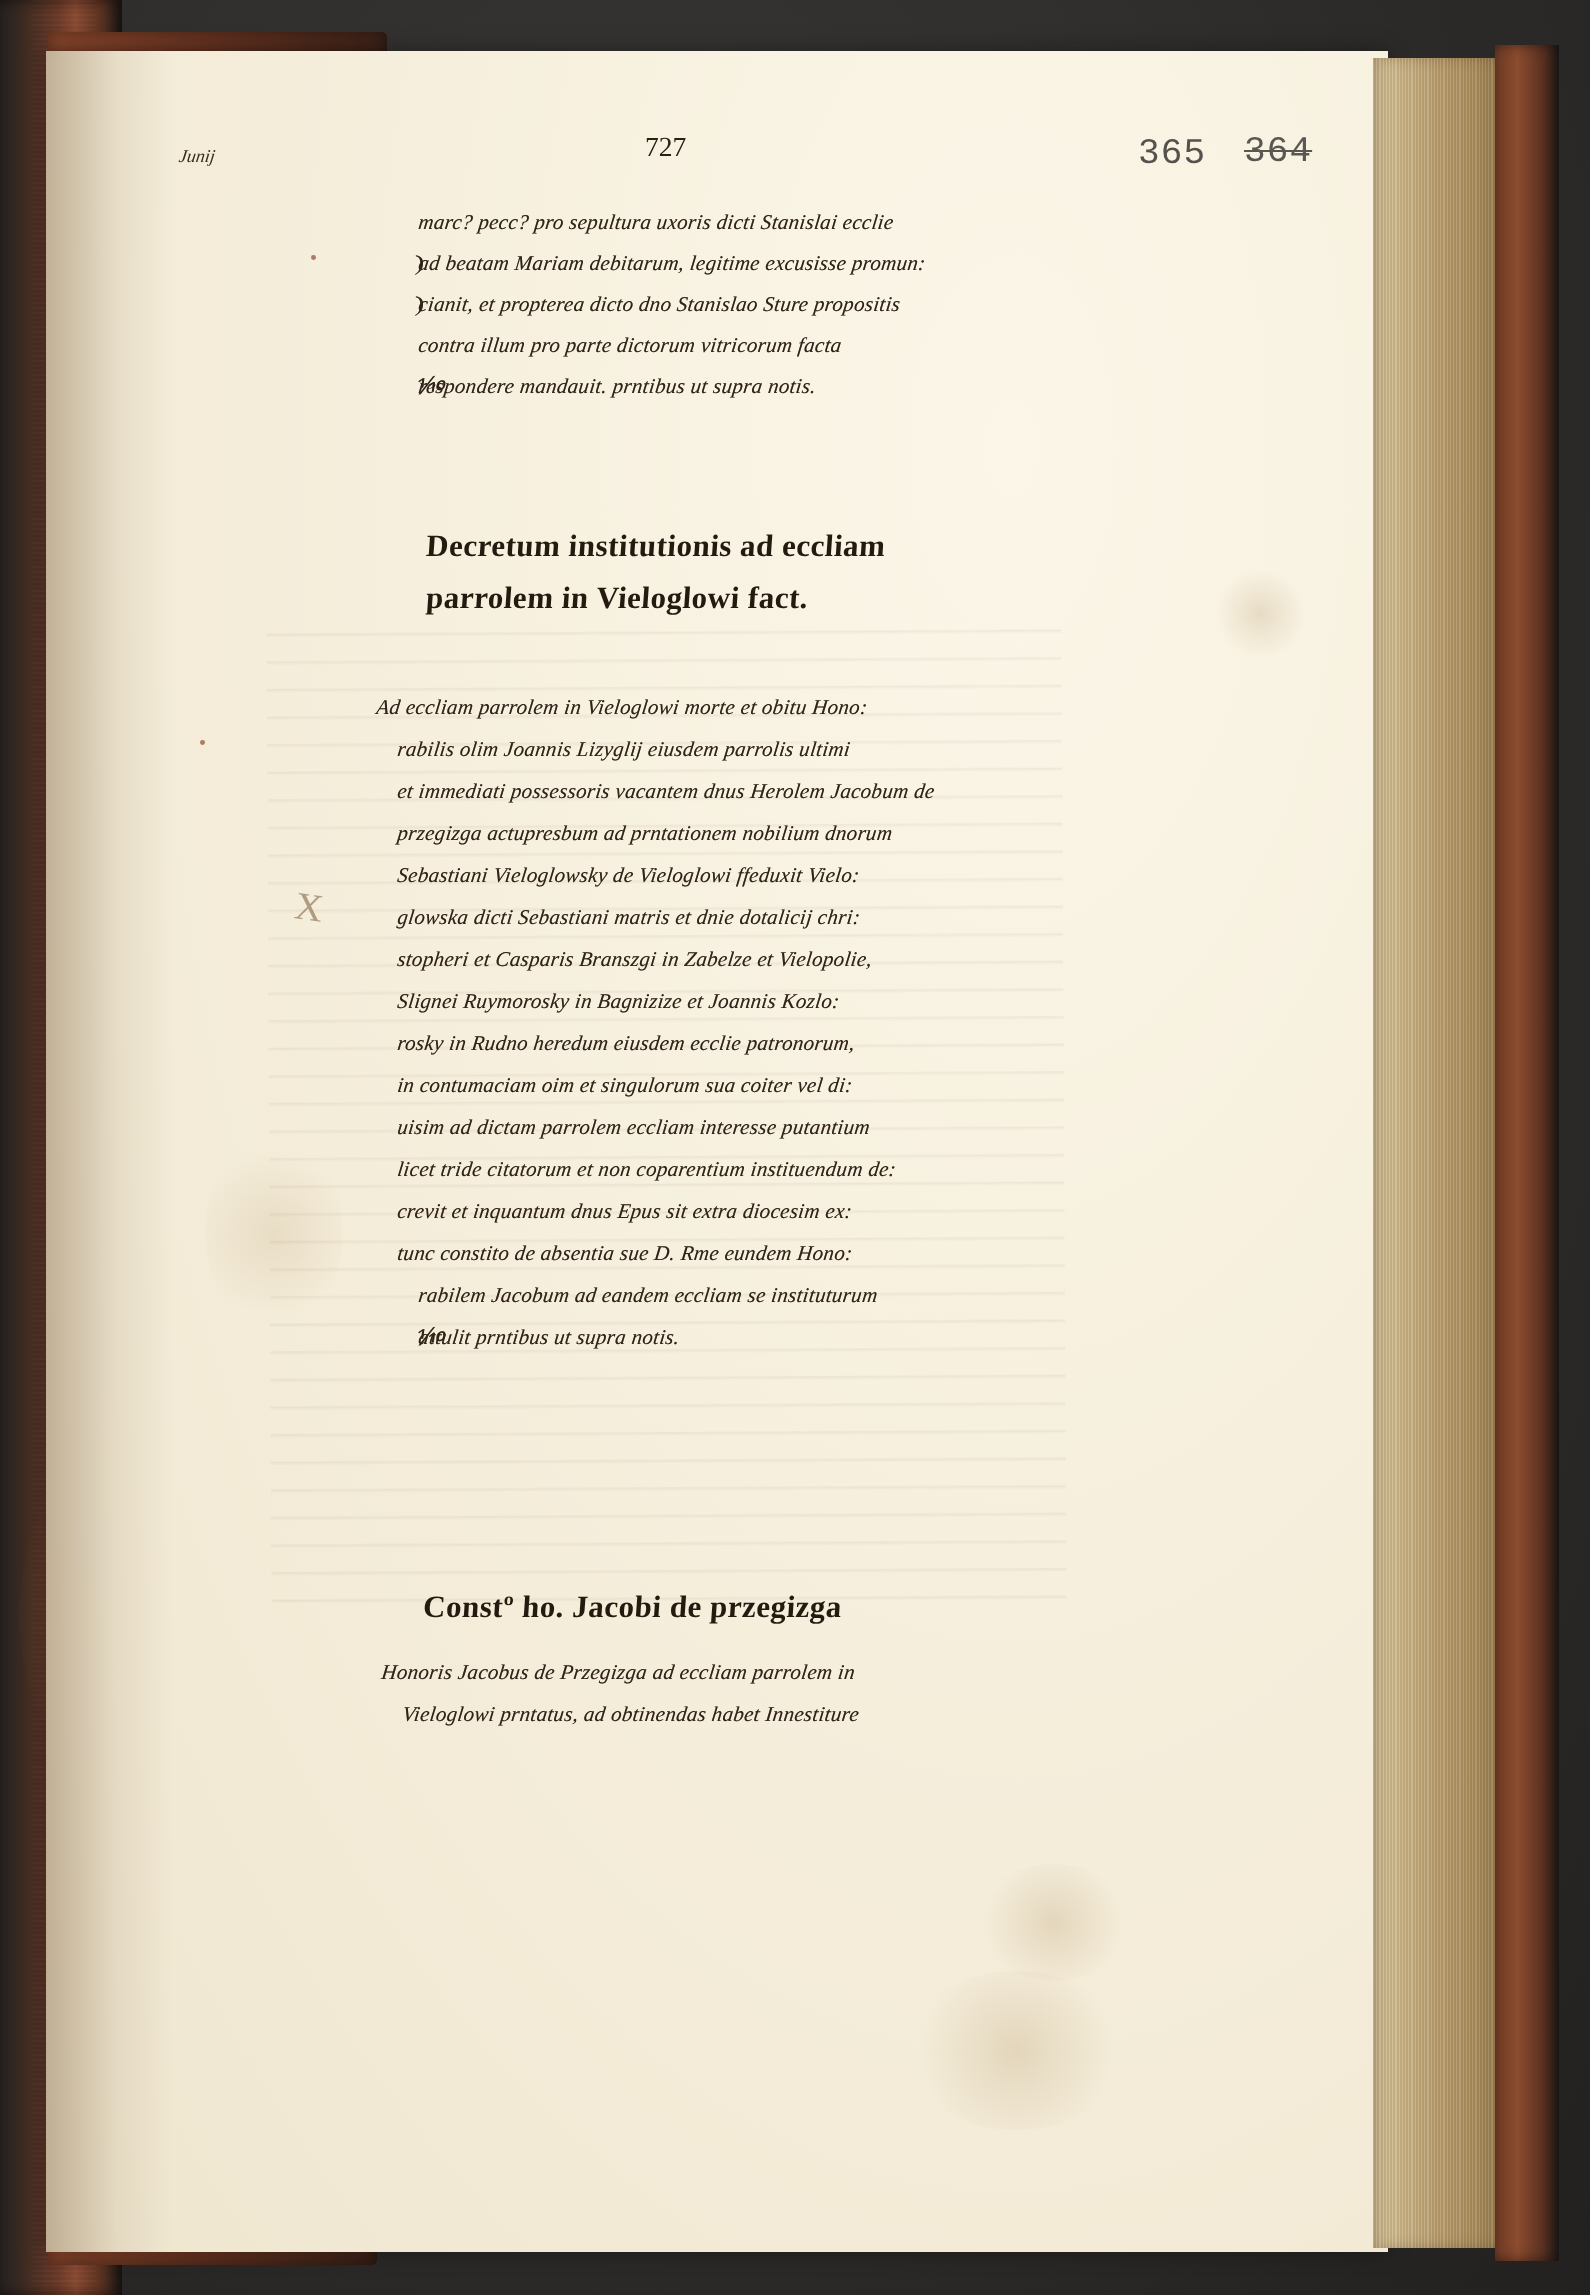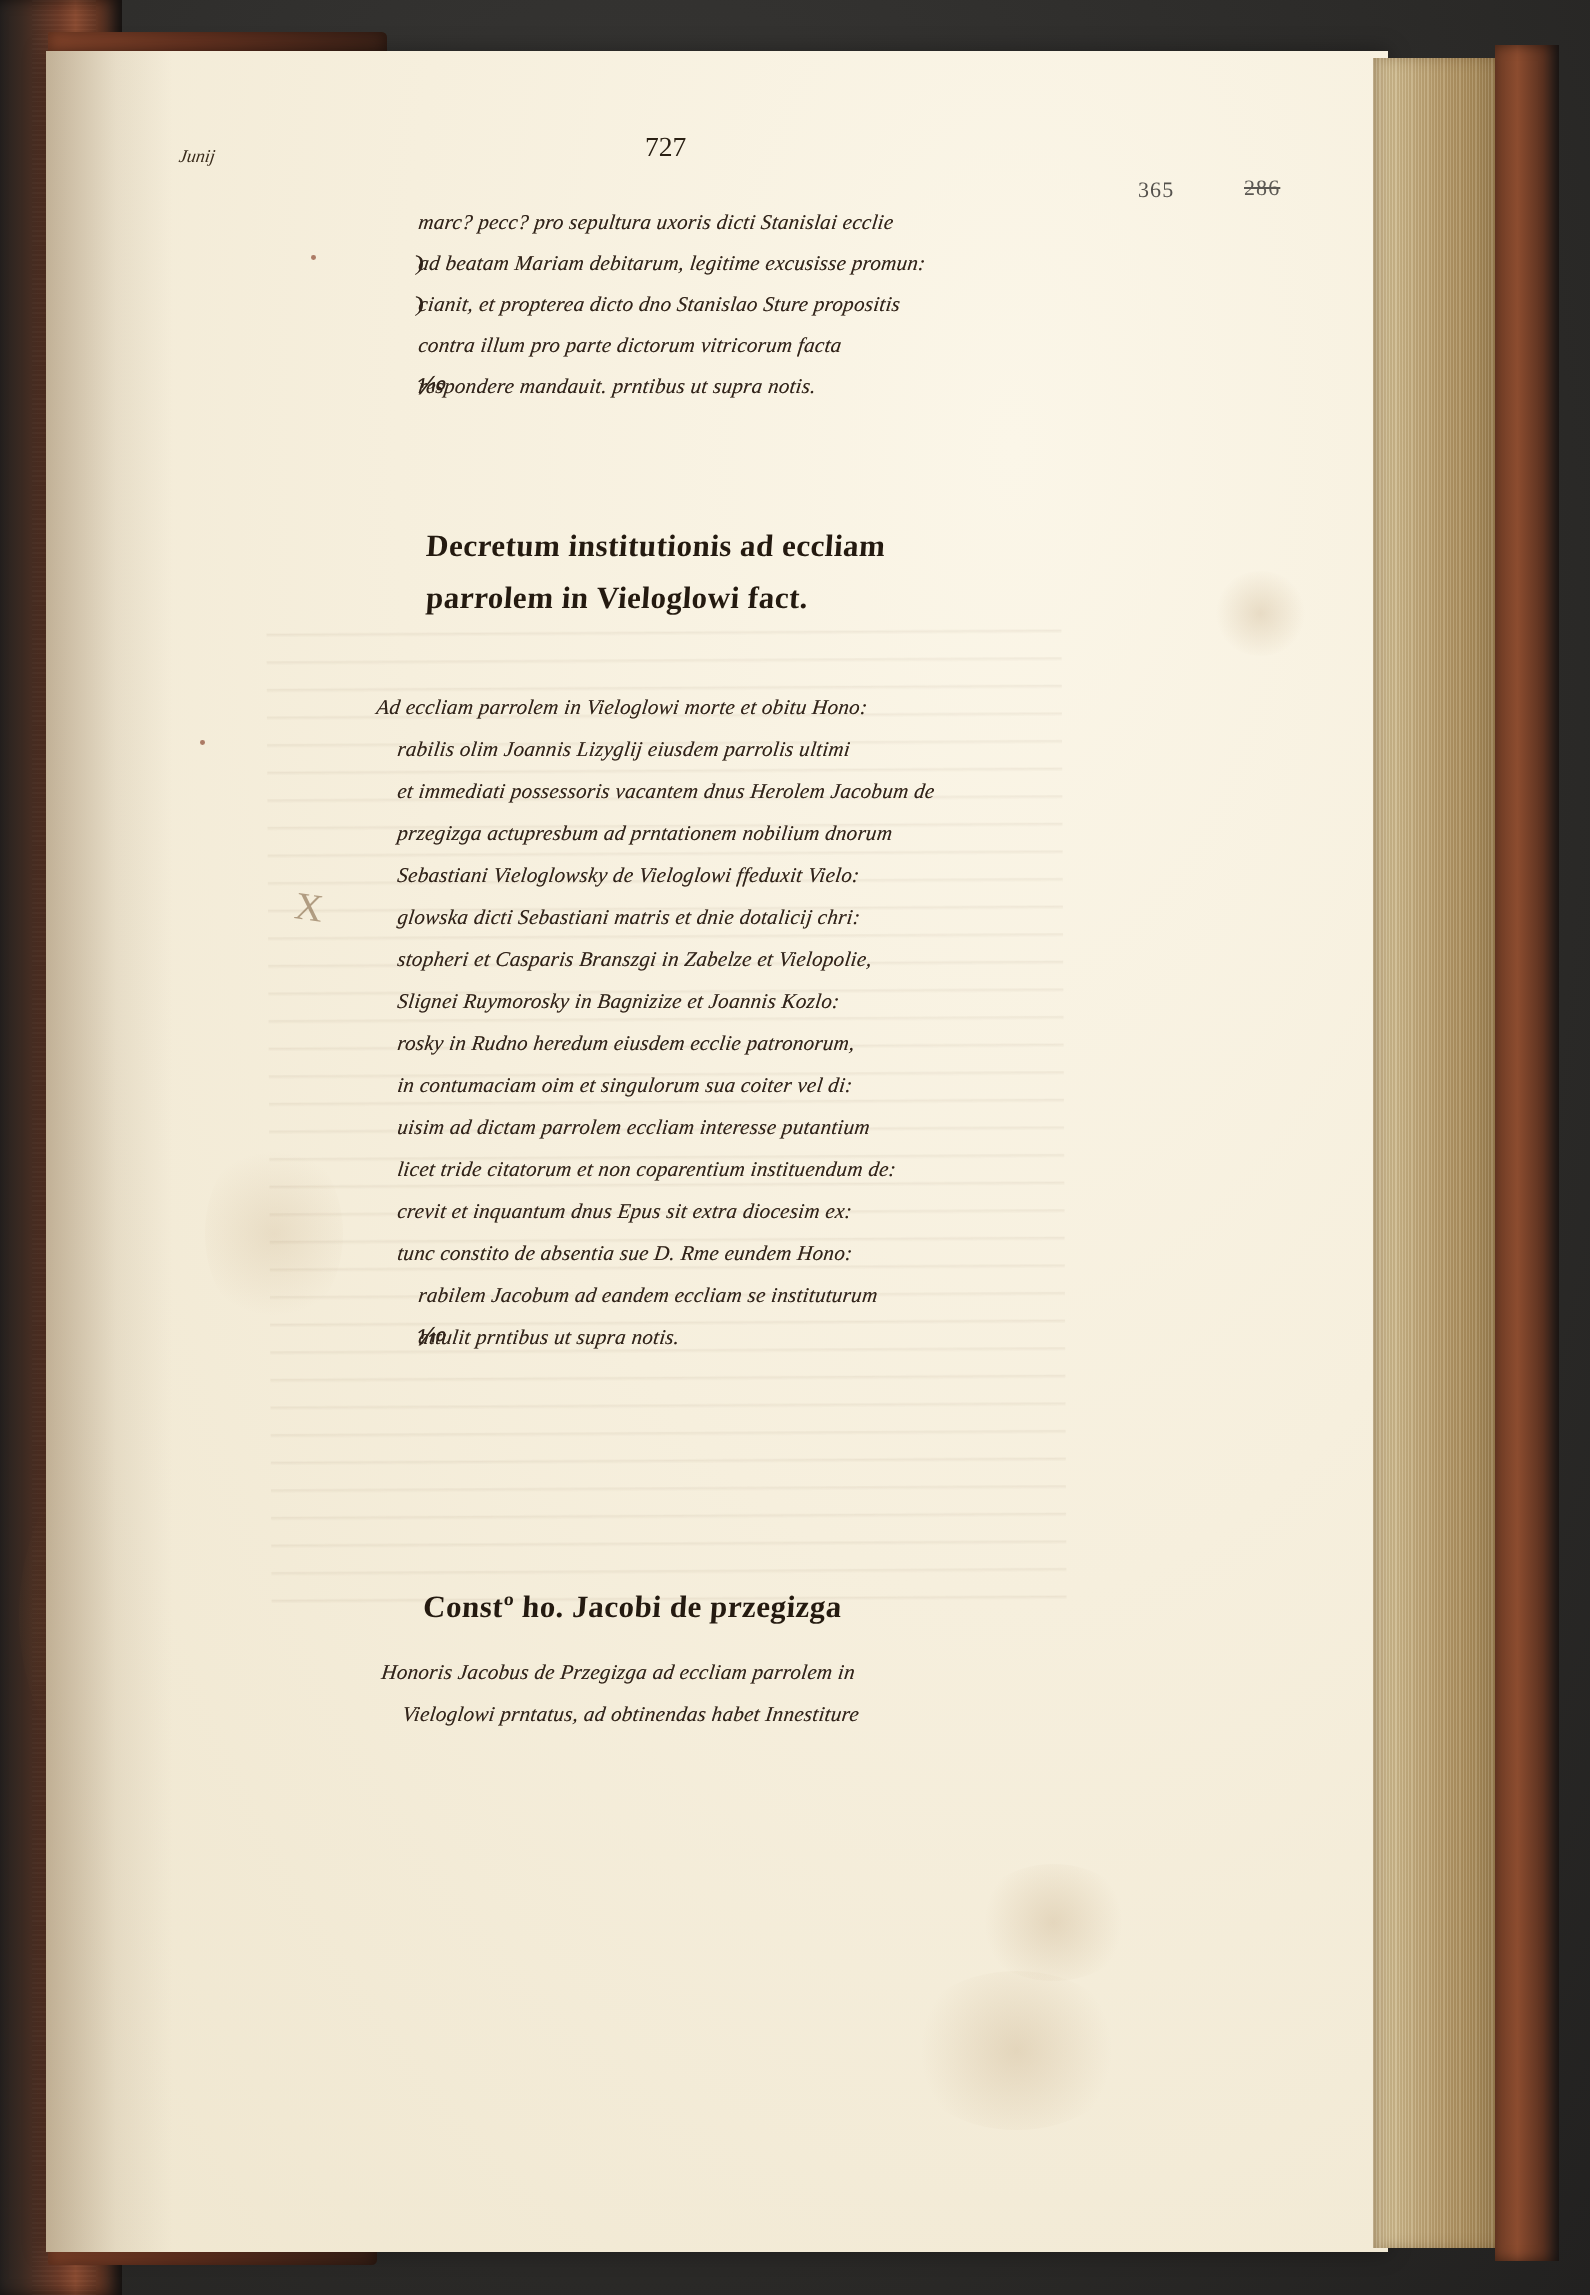--- a/index.html
+++ b/index.html
@@ -173,25 +173,24 @@
     letter-spacing: 0.5px;
     transform: skewX(-4deg);
     transform-origin: left bottom;
   }
   .folio-old {
     font-family: "Liberation Serif", serif;
     font-size: 27.6px;
     color: #2a2014;
   }
   .folio-pencil {
-    font-family: Liberation Serif, serif;
-    font-size: 22px;
+    font-family: Liberation Mono, monospace;
+    font-size: 36px;
     color: #55524d;
     letter-spacing: 1.1px;
-    margin-top: 44px;
   }
   .folio-pencil.struck {
     text-decoration: line-through;
     text-decoration-thickness: 1.6px;
     color: #5a5752;
   }
   .margin-note {
     font-family: "Liberation Serif", serif;
     font-style: italic;
     font-size: 18px;
@@ -248,21 +247,21 @@
     <div class="foxing" style="left:859px; top:1920px; width:223px; height:159px;"></div>
     <div class="foxing" style="left:1167px; top:520px;  width:95px; height:85px;"></div>
     <div class="foxing" style="left:159px;  top:1087px; width:138px; height:191px; opacity:.7"></div>
 
     <div class="ink margin-note" style="left:133px; top:95px;">Junij</div>
 
     <div class="ink folio-old" style="left:599px; top:80px;">727</div>
 
     <div class="ink folio-pencil" style="left:1092px; top:82px;">365</div>
 
-    <div class="ink folio-pencil struck" style="left:1198px; top:80px;">286</div>
+    <div class="ink folio-pencil struck" style="left:1198px; top:80px;">364</div>
 
     <div class="crayon" style="left:249px; top:833px;">X</div>
     <div class="dot-red" style="left:154px; top:689px;"></div>
     <div class="dot-red" style="left:265px; top:204px;"></div>
 
     <div class="text-block" style="left:371px; top:159px; width:912px;">
       <div class="line">
           <span class="ink hand">marc? pecc? pro sepultura uxoris dicti Stanislai ecclie</span>
         </div>
       <div class="line">

